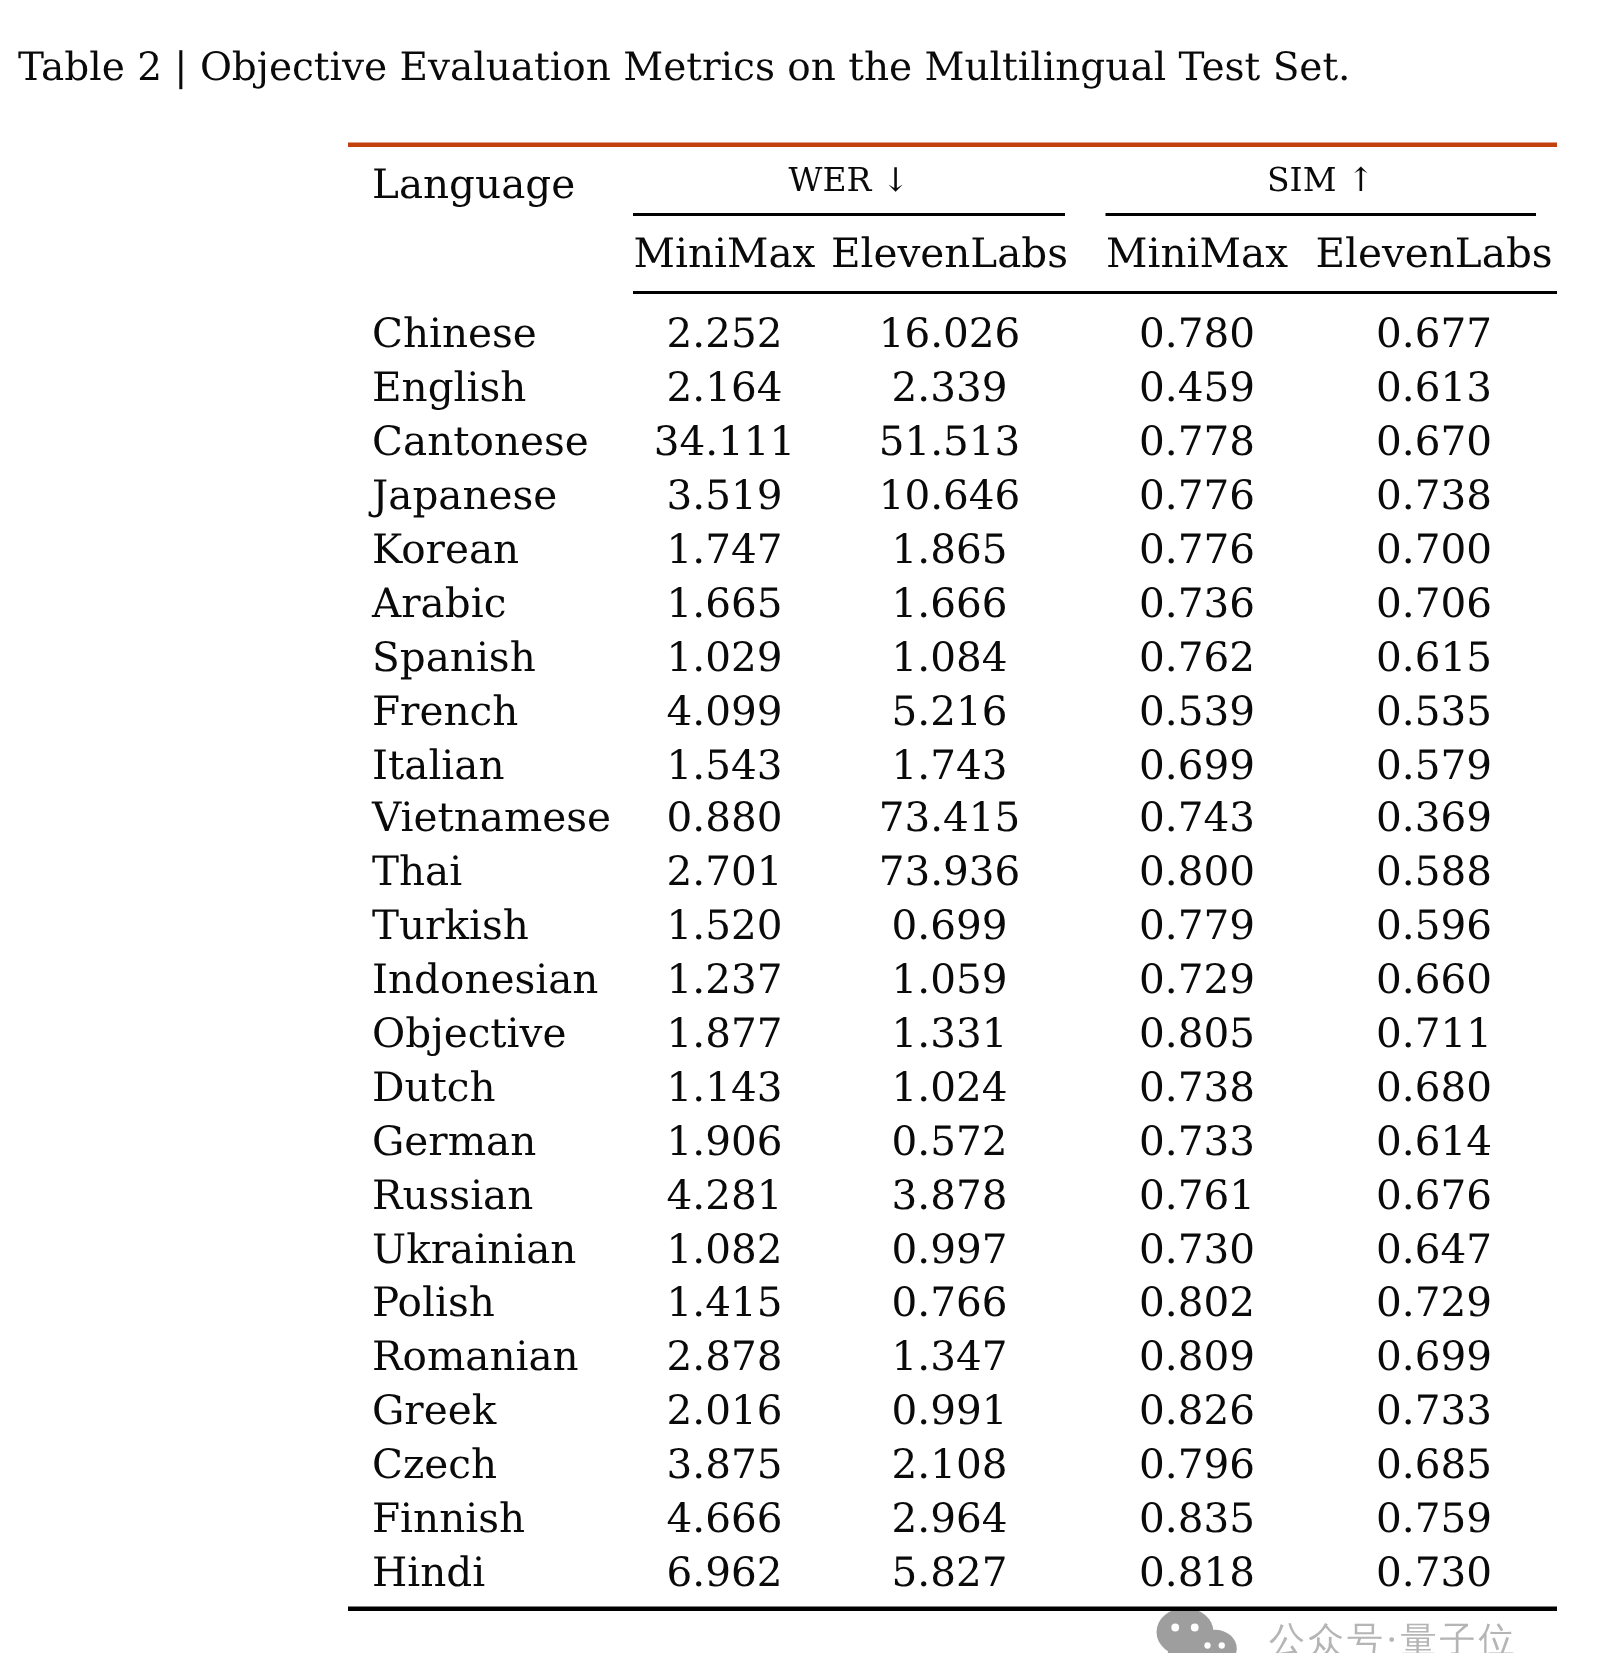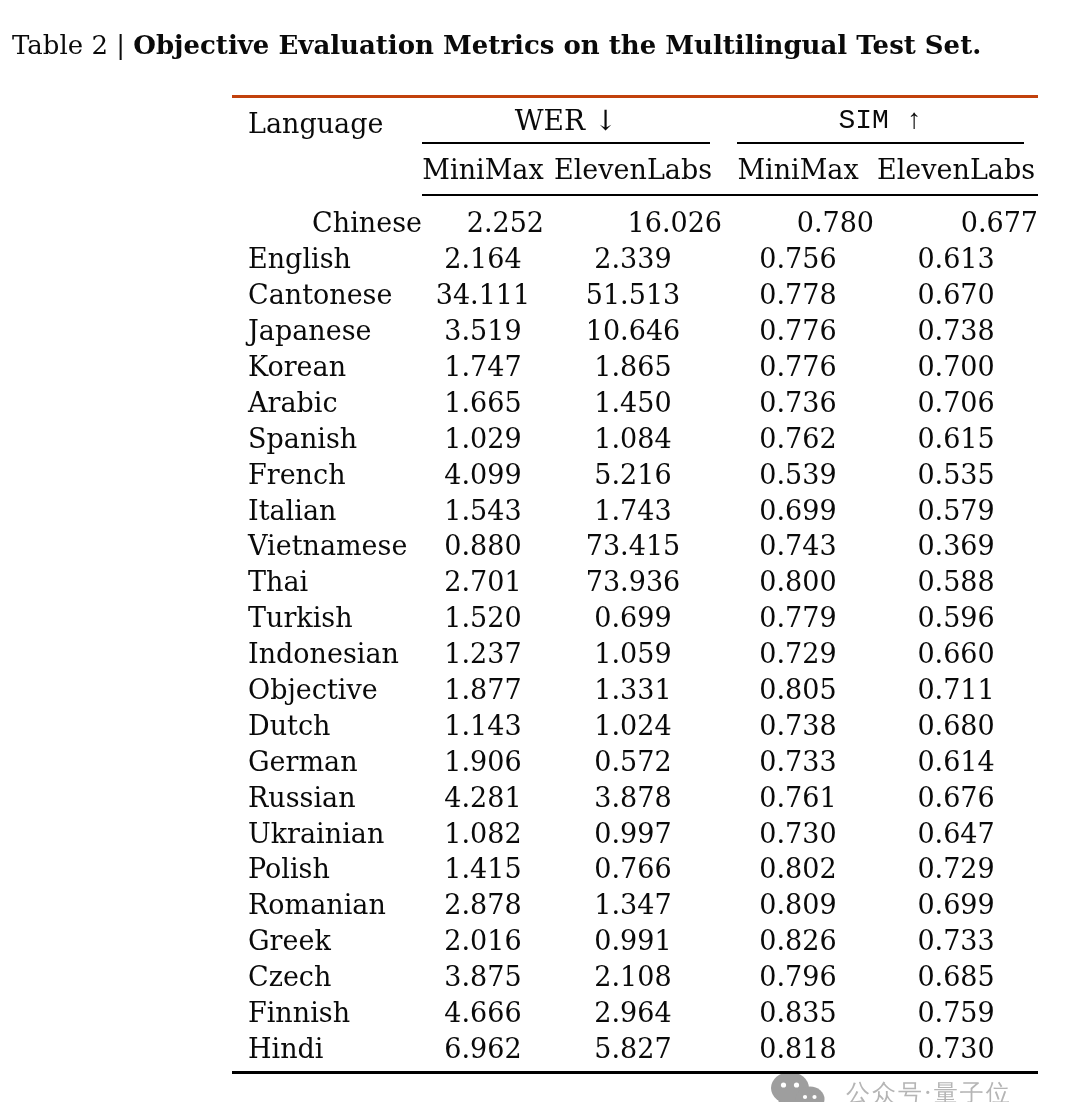--- a/index.html
+++ b/index.html
@@ -8,21 +8,21 @@
     background:#ffffff;
     position:relative;
     overflow:hidden;
     font-family:"DejaVu Serif","Liberation Serif",serif;
     color:#0a0a0a;
   }
   .caption{
     position:absolute;left:12px;top:28px;
     font-size:26px;line-height:34px;white-space:nowrap;
   }
-  .caption .bold{font-weight:700;}
+  .caption .bold{font-weight:400;}
   .ptable{
     position:absolute;left:232px;top:95px;z-index:1;
   }
   table{
     border-collapse:collapse;
     width:806px;
     font-size:27px;
     border-top:3px solid #c2410c;
     border-bottom:3px solid #000;
     table-layout:fixed;
@@ -31,28 +31,28 @@
   thead th{vertical-align:middle;}
   th.lang-h{
     text-align:left;padding-left:16px;vertical-align:top;padding-top:10px;
     font-size:27px;
   }
   .group-th{vertical-align:bottom;}
   .cmid{
     display:flex;align-items:center;justify-content:center;
     height:44px;
     border-bottom:2px solid #000;
-    font-size:28px;
+    font-size:22px;
   }
   .cmid.wer{margin-left:0px;margin-right:12px;}
-  .cmid.sim{margin-left:15px;margin-right:14px;font-family:Liberation Mono, monospace;}
+  .cmid.sim{margin-left:15px;margin-right:14px;}
   tr.h2 th{height:50px;border-bottom:2px solid #000;}
   tbody td{height:35.9px;text-align:center;white-space:nowrap;}
   tbody td.lang{text-align:left;padding-left:16px;}
-  tbody tr:first-child td{padding-top:9px;text-align:right;}
+  tbody tr:first-child td{padding-top:9px;}
   tbody tr:last-child td{padding-bottom:5px;}
   tbody td.best{font-weight:400;}
   .watermark{
     position:absolute;left:770px;top:1034px;z-index:0;
     display:flex;align-items:center;gap:20px;
     color:#b5b5b5;
     font-size:24px;line-height:48px;letter-spacing:2px;
     white-space:nowrap;
     margin-top:35px;
   }
@@ -96,21 +96,21 @@
           <td class="lang">Chinese</td>
           <td class="best">2.252</td>
           <td>16.026</td>
           <td class="best">0.780</td>
           <td>0.677</td>
         </tr>
         <tr>
           <td class="lang">English</td>
           <td class="best">2.164</td>
           <td>2.339</td>
-          <td class="best">0.756</td>
+          <td class="best">0.459</td>
           <td>0.613</td>
         </tr>
         <tr>
           <td class="lang">Cantonese</td>
           <td class="best">34.111</td>
           <td>51.513</td>
           <td class="best">0.778</td>
           <td>0.670</td>
         </tr>
         <tr>
@@ -123,21 +123,21 @@
         <tr>
           <td class="lang">Korean</td>
           <td class="best">1.747</td>
           <td>1.865</td>
           <td class="best">0.776</td>
           <td>0.700</td>
         </tr>
         <tr>
           <td class="lang">Arabic</td>
           <td class="best">1.665</td>
-          <td>1.450</td>
+          <td>1.666</td>
           <td class="best">0.736</td>
           <td>0.706</td>
         </tr>
         <tr>
           <td class="lang">Spanish</td>
           <td class="best">1.029</td>
           <td>1.084</td>
           <td class="best">0.762</td>
           <td>0.615</td>
         </tr>

